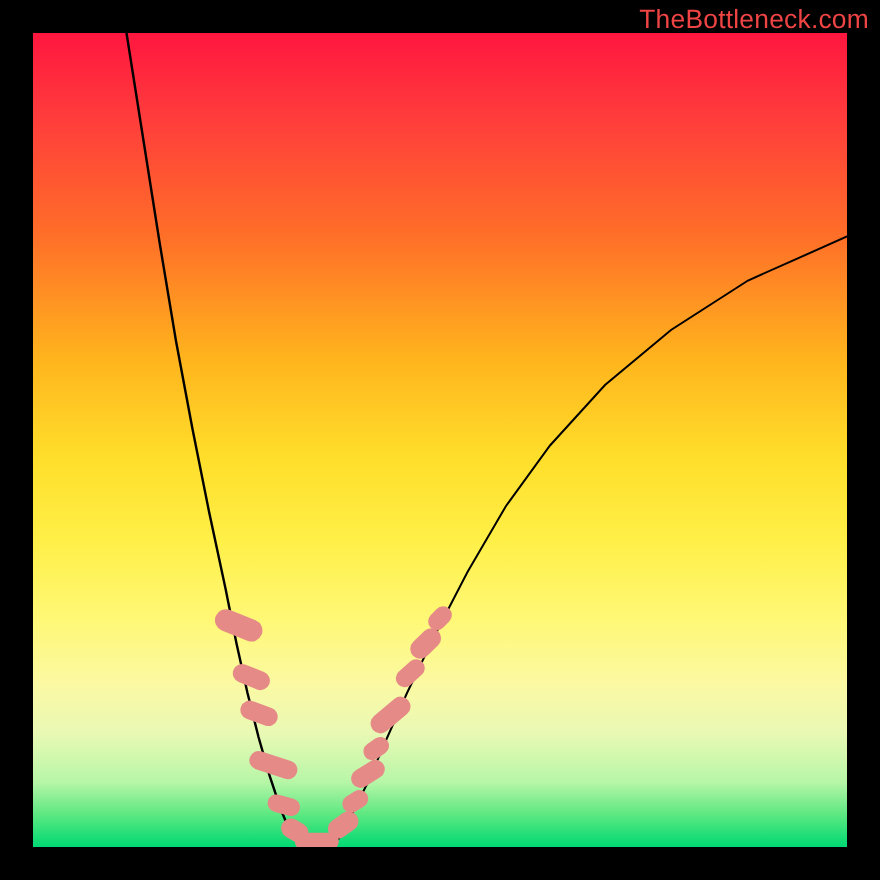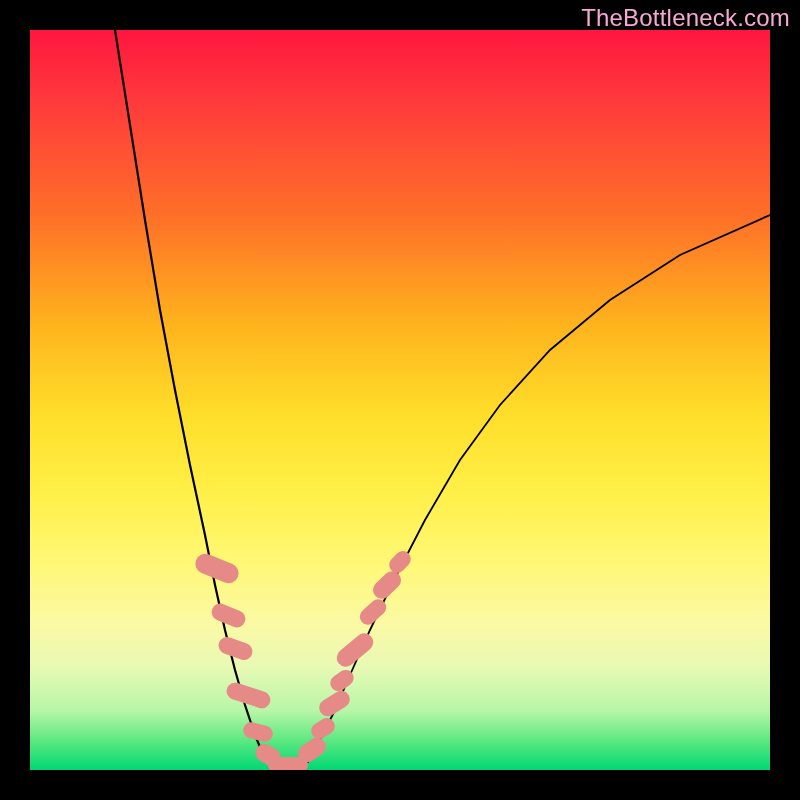--- a/index.html
+++ b/index.html
@@ -47,21 +47,21 @@
       #b7f6a7 92%,
       #5de881 96%,
       #00d873 100%
     );
   }
   .watermark {
     position: absolute;
     top: 4px;
     right: 10px;
     font-size: 24px;
-    color: #f9a8d4;
+    color: #ef4444;
     letter-spacing: 0.2px;
     font-weight: 400;
   }
   svg.curves {
     position: absolute;
     top: 0;
     left: 0;
     width: 740px;
     height: 740px;
   }

